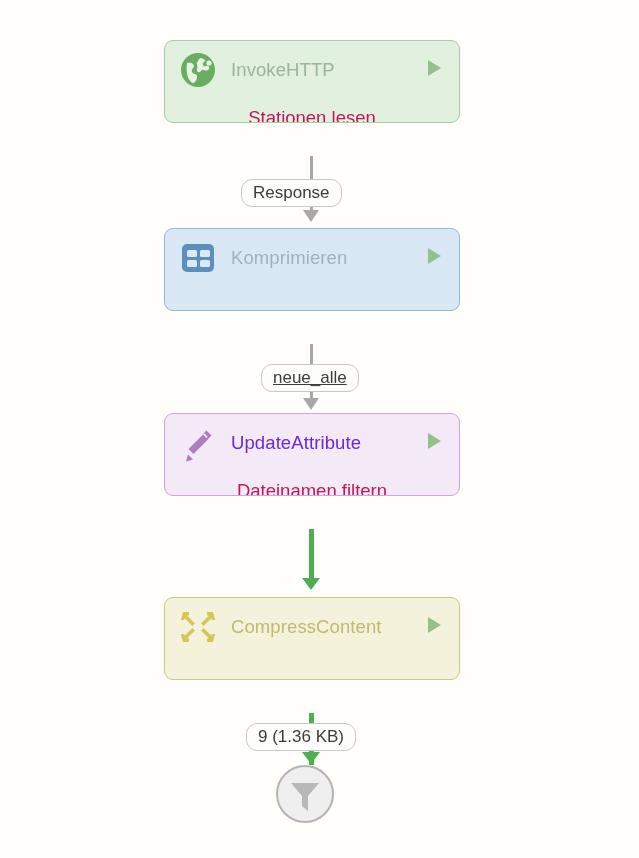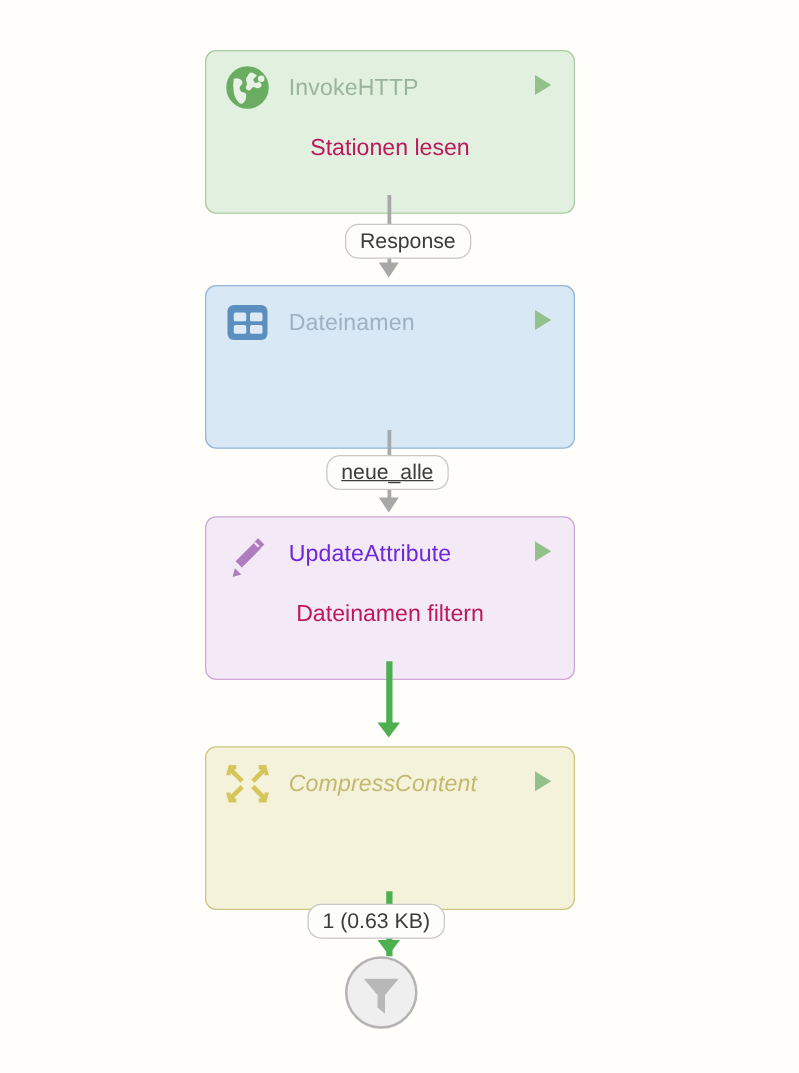--- a/index.html
+++ b/index.html
@@ -20,21 +20,21 @@
     position: absolute;
     left: 0; top: 0;
     width: 639px;
     height: 858px;
   }
 
   
   .node {
     position: absolute;
     width: 296px;
-    height: 131px;
+    height: 83px;
     border-radius: 9px;
     border-width: 1.5px;
     border-style: solid;
     overflow: hidden;
   }
   .node-head {
     position: absolute;
     left: 0; top: 0;
     width: 100%;
     height: 58px;
@@ -74,21 +74,21 @@
     white-space: nowrap;
   }
 
   
   .n-green  { background: #e2f0e0; border-color: #a7cda1; }
   .n-green  .node-type { color: #9ab59a; }
   .n-blue   { background: #d9e8f5; border-color: #91b6d6; }
   .n-blue   .node-type { color: #9fb2c2; }
   .n-purple { background: #f4e9f6; border-color: #cda7d6; }
   .n-purple .node-type { color: #6d28d9; }
-  .n-olive  { background: #f5f2dc; border-color: #cdc583; font-style: italic; }
+  .n-olive  { background: #f5f2dc; border-color: #cdc583; }
   .n-olive  .node-type { color: #c2b86e; }
 
   
   .conn-line {
     position: absolute;
     width: 3px;
     background: #a8a8a8;
   }
   .conn-line.green { background: #4caf50; width: 5px; }
 
@@ -145,34 +145,34 @@
         </svg>
       </div>
       <div class="node-type">InvokeHTTP</div>
       <div class="run-icon"></div>
     </div>
     <div class="node-name">Stationen lesen</div>
   </div>
 
   <div class="conn-line" style="left:310px; top:156px; height:57px;"></div>
   <div class="conn-head" style="left:303px; top:210px;"></div>
-  <div class="conn-label" style="left:276px; top:179px;">Response</div>
+  <div class="conn-label" style="left:241px; top:179px;">Response</div>
 
   <div class="node n-blue" style="left:164px; top:228px;">
     <div class="node-head">
       <div class="node-icon">
         <svg width="38" height="38" viewBox="0 0 38 38">
           <rect x="3" y="5" width="32" height="28" rx="5" fill="#5b8fc0"></rect>
           <rect x="8" y="11" width="10" height="7" rx="1.5" fill="#dde9f3"></rect>
           <rect x="21" y="11" width="10" height="7" rx="1.5" fill="#dde9f3"></rect>
           <rect x="8" y="21" width="10" height="7" rx="1.5" fill="#dde9f3"></rect>
           <rect x="21" y="21" width="10" height="7" rx="1.5" fill="#dde9f3"></rect>
         </svg>
       </div>
-      <div class="node-type">Dateinamen</div>
+      <div class="node-type">Komprimieren</div>
       <div class="run-icon"></div>
     </div>
   </div>
 
   <div class="conn-line" style="left:310px; top:344px; height:57px;"></div>
   <div class="conn-head" style="left:303px; top:398px;"></div>
   <div class="conn-label" style="left:261px; top:364px;text-decoration:underline;">neue_alle</div>
 
   <div class="node n-purple" style="left:164px; top:413px;">
     <div class="node-head">
@@ -205,21 +205,21 @@
           </g>
         </svg>
       </div>
       <div class="node-type">CompressContent</div>
       <div class="run-icon"></div>
     </div>
   </div>
 
   <div class="conn-line green" style="left:309px; top:713px; height:52px;"></div>
   <div class="conn-head green" style="left:302px; top:752px;"></div>
-  <div class="conn-label" style="left:246px; top:723px;">1 (0.63 KB)</div>
+  <div class="conn-label" style="left:246px; top:723px;">9 (1.36 KB)</div>
 
   <div class="funnel" style="left:276px; top:765px;">
     <svg width="54" height="54" viewBox="0 0 54 54">
       <path d="M13 16 h28 l-11 13 v15 l-6 -5 v-10 z" fill="#b8b8b8"></path>
     </svg>
   </div>
 
 </div>
 
 </body></html>

